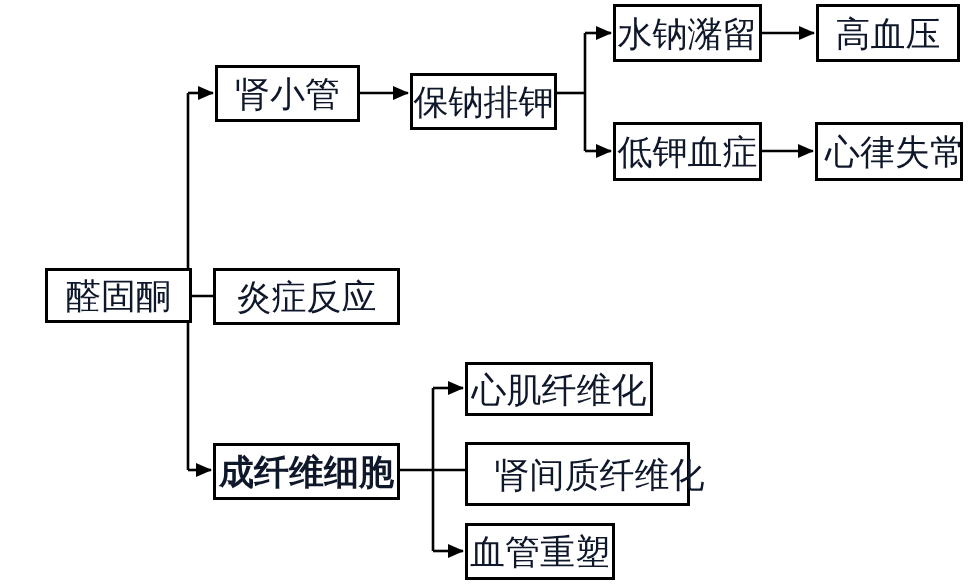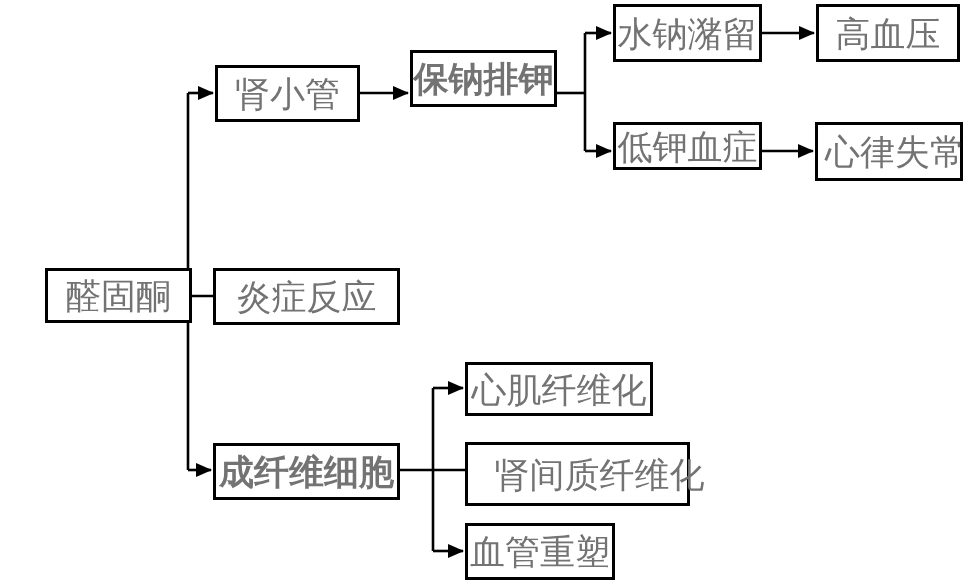--- a/index.html
+++ b/index.html
@@ -25,21 +25,21 @@
   #connectors path {
     stroke: #000000;
     stroke-width: 2.6;
     fill: none;
   }
   .node {
     position: absolute;
     box-sizing: border-box;
     border: 3px solid #000000;
     background: #ffffff;
-    color: #737373;
+    color: #0f172a;
     display: flex;
     align-items: center;
     justify-content: center;
     font-size: 35px;
     line-height: 1;
     white-space: nowrap;
     letter-spacing: 0px;
   }
 </style>
 </head>
@@ -82,27 +82,27 @@
 
     <path d="M433,388 H463" marker-end="url(#arrow)"></path>
 
     <path d="M433,551 H463" marker-end="url(#arrow)"></path>
   </svg>
 
   <div class="node" style="left:13px;  top:268px; width:147px; height:55px;margin-left:32px;">醛固酮</div>
 
   <div class="node" style="left:215px; top:65px;  width:145px; height:57px;">肾小管</div>
 
-  <div class="node" style="left:410px; top:50px;  width:147px; height:57px;font-weight:bold;">保钠排钾</div>
+  <div class="node" style="left:410px; top:73px;  width:147px; height:57px;">保钠排钾</div>
 
   <div class="node" style="left:613px; top:4px;   width:149px; height:58px;">水钠潴留</div>
 
   <div class="node" style="left:816px; top:4px;   width:144px; height:58px;">高血压</div>
 
-  <div class="node" style="left:613px; top:122px; width:149px; height:48px;">低钾血症</div>
+  <div class="node" style="left:613px; top:122px; width:149px; height:59px;">低钾血症</div>
 
   <div class="node" style="left:815px; top:122px; width:148px; height:59px;padding-left:12px;">心律失常</div>
 
   <div class="node" style="left:213px; top:268px; width:187px; height:57px;">炎症反应</div>
 
   <div class="node" style="left:213px; top:443px; width:187px; height:57px;font-weight:bold;">成纤维细胞</div>
 
   <div class="node" style="left:465px; top:362px; width:188px; height:54px;">心肌纤维化</div>
 
   <div class="node" style="left:465px; top:442px; width:225px; height:64px;padding-left:44px;">肾间质纤维化</div>

